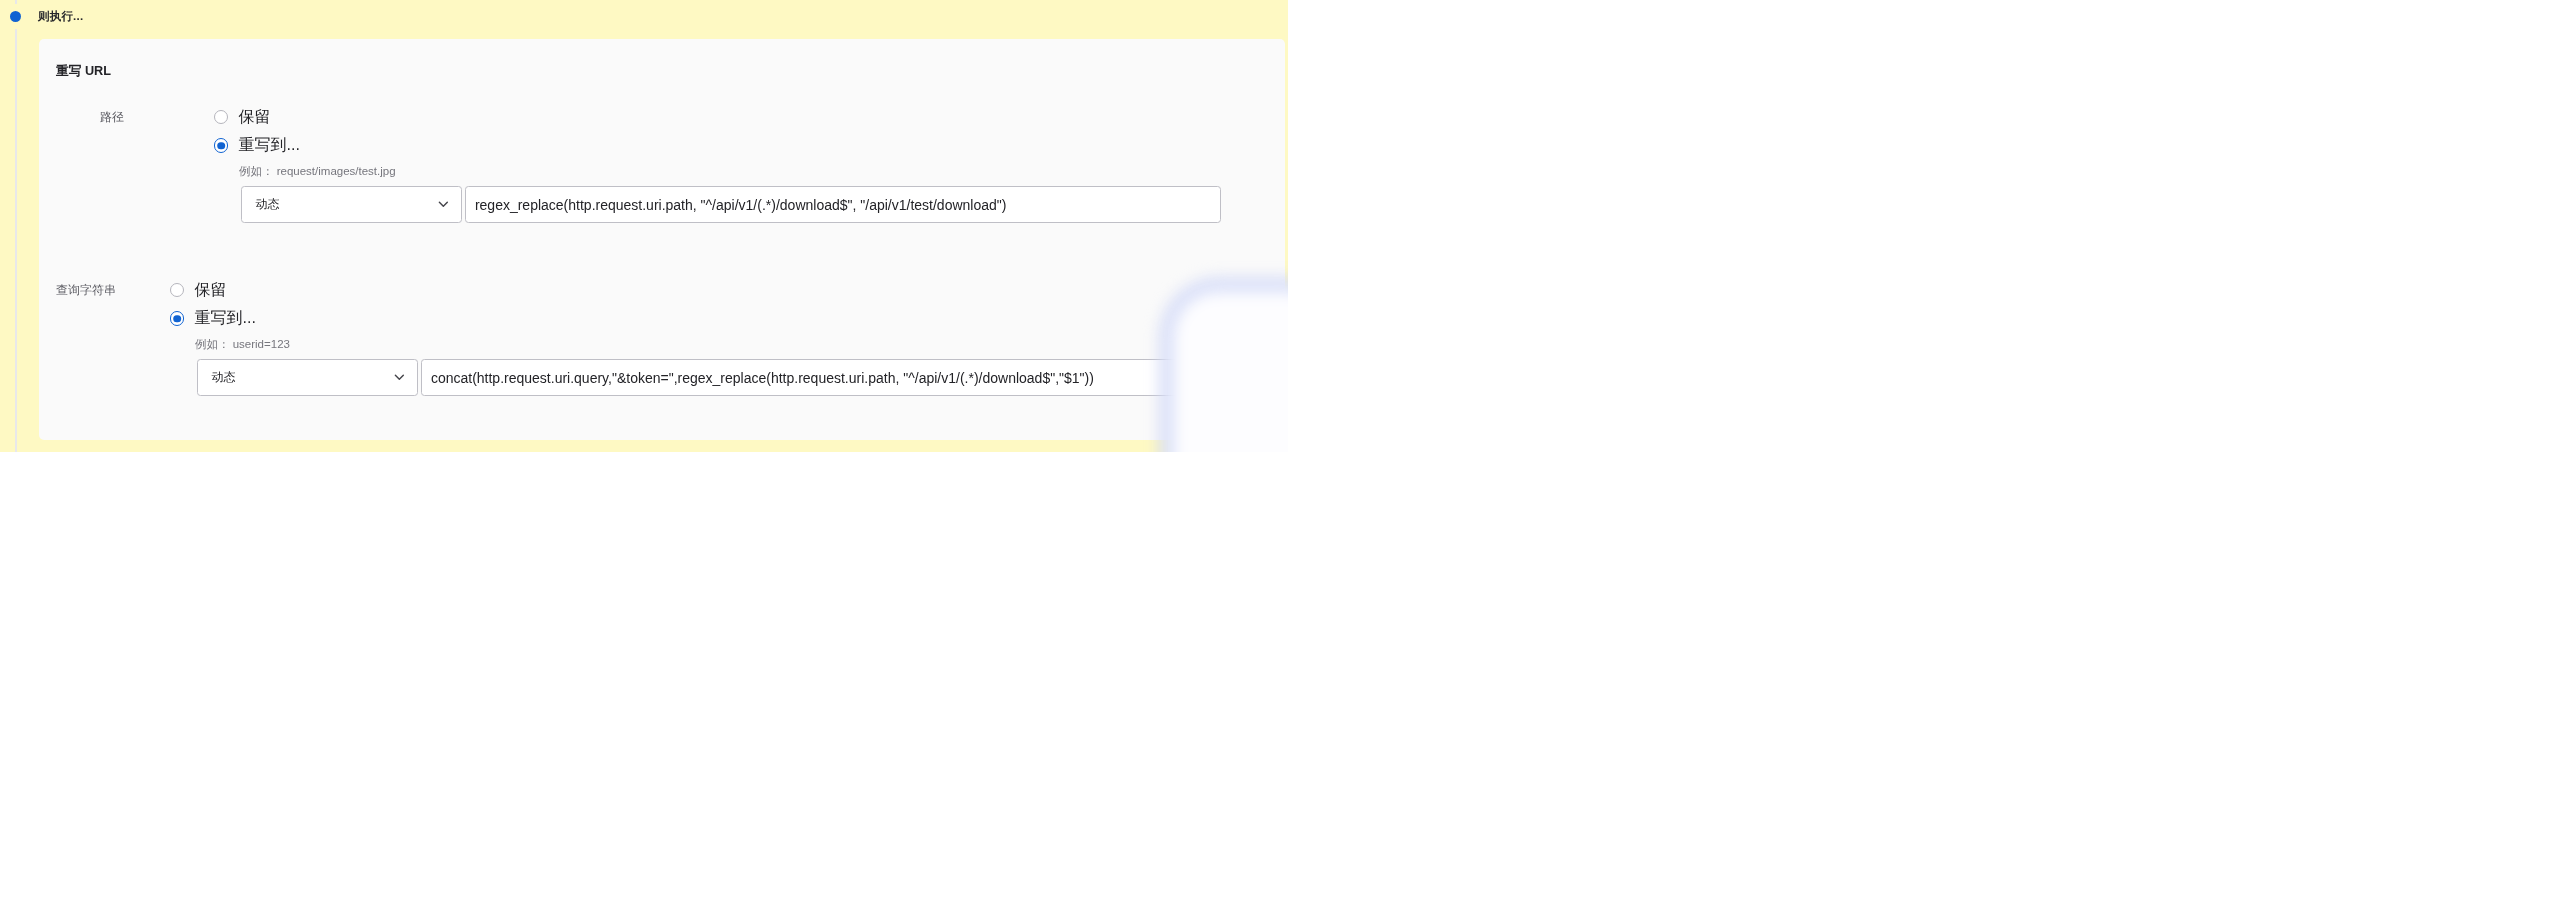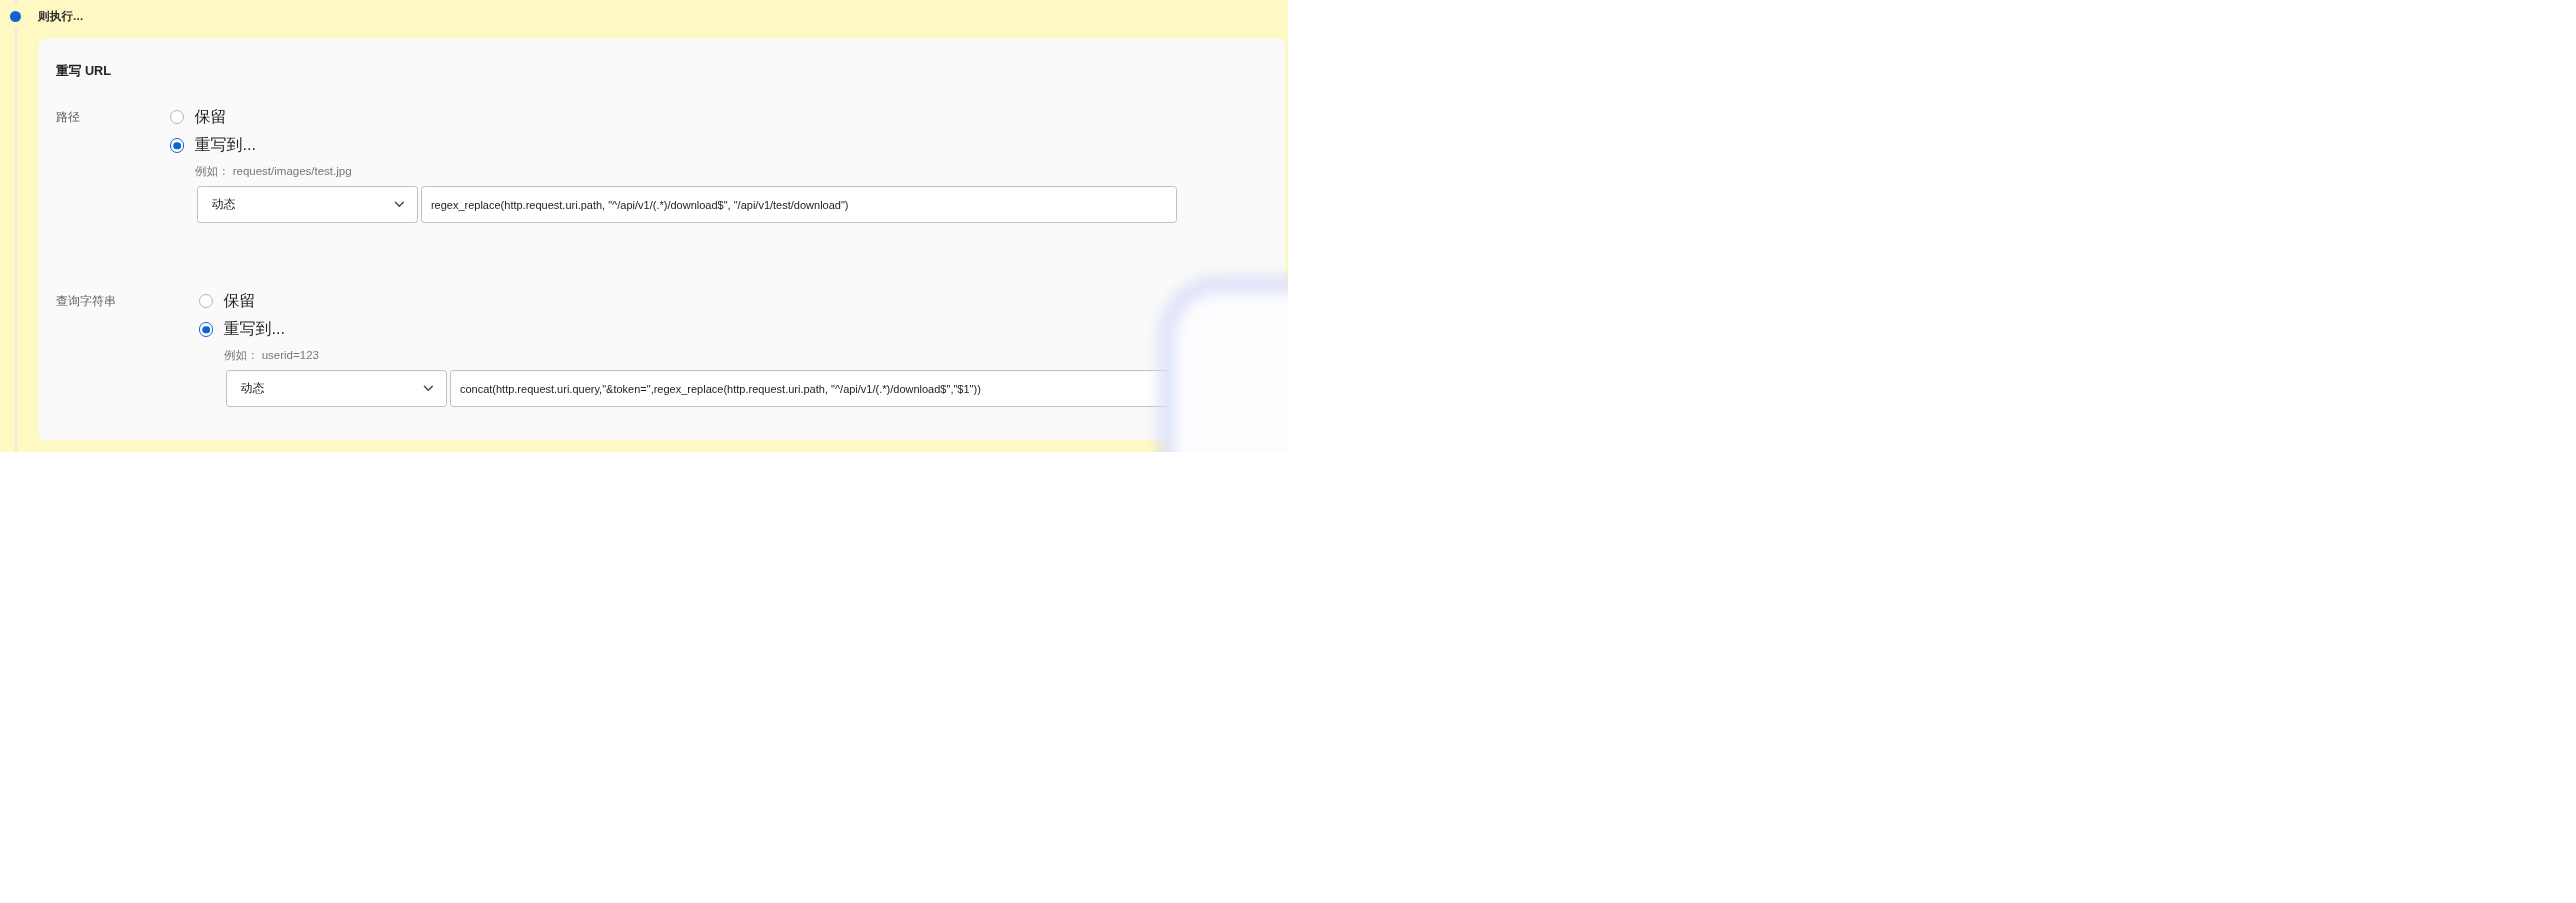--- a/index.html
+++ b/index.html
@@ -39,22 +39,22 @@
   }
   .card-title {
     position: absolute; left: 17px; top: 25px;
     font-size: 12.7px; font-weight: bold; color: #232327; line-height: 14.4px; text-align: right;
   }
 
   .section {
     position: absolute; left: 17px; right: 17px;
     display: grid; grid-template-columns: 114px 1fr;
   }
-  .section-1 { top: 71px; }
-  .section-2 { top: 255px; gap: 29px; }
+  .section-1 { top: 71px; margin-left: 44px; }
+  .section-2 { top: 244px; }
 
   .field-label {
     font-size: 12px; color: #5a5a61; line-height: 14.4px; padding-top: 0;
   }
   .opt-row { display: flex; align-items: center; gap: 10.2px; height: 14.4px; cursor: pointer; }
   .opt-row + .opt-desc { margin: 12.7px 0 0 25px; }
   .opt-row.second { margin-top: 14px; }
   .opt-desc, .opt-hint {
     font-size: 11.5px; color: #76767d; line-height: 14.4px;
   }
@@ -78,21 +78,21 @@
     width: 221px; height: 37px;
     background: #ffffff; border: 0.8px solid #bfbfc6; border-radius: 3.4px;
     display: flex; align-items: center; justify-content: space-between;
     padding: 0 11px 0 13.6px; cursor: pointer;
   }
   .select-value { font-size: 12px; color: #232327; }
   .chevron { display: block; }
   .expr-input {
     width: 756px; height: 37px;
     background: #ffffff; border: 0.8px solid #bfbfc6; border-radius: 3.4px;
-    padding: 0 8.5px; font-size: 11px; color: #232327;
+    padding: 0 8.5px; font-size: 14px; color: #232327;
     font-family: "Liberation Sans", "DejaVu Sans", sans-serif;
     outline: none;
   }
 
   
   .corner-glow {
     position: absolute; right: -59px; bottom: -81px;
     width: 187px; height: 255px;
     border-radius: 59px;
     background: #fdfdff;

